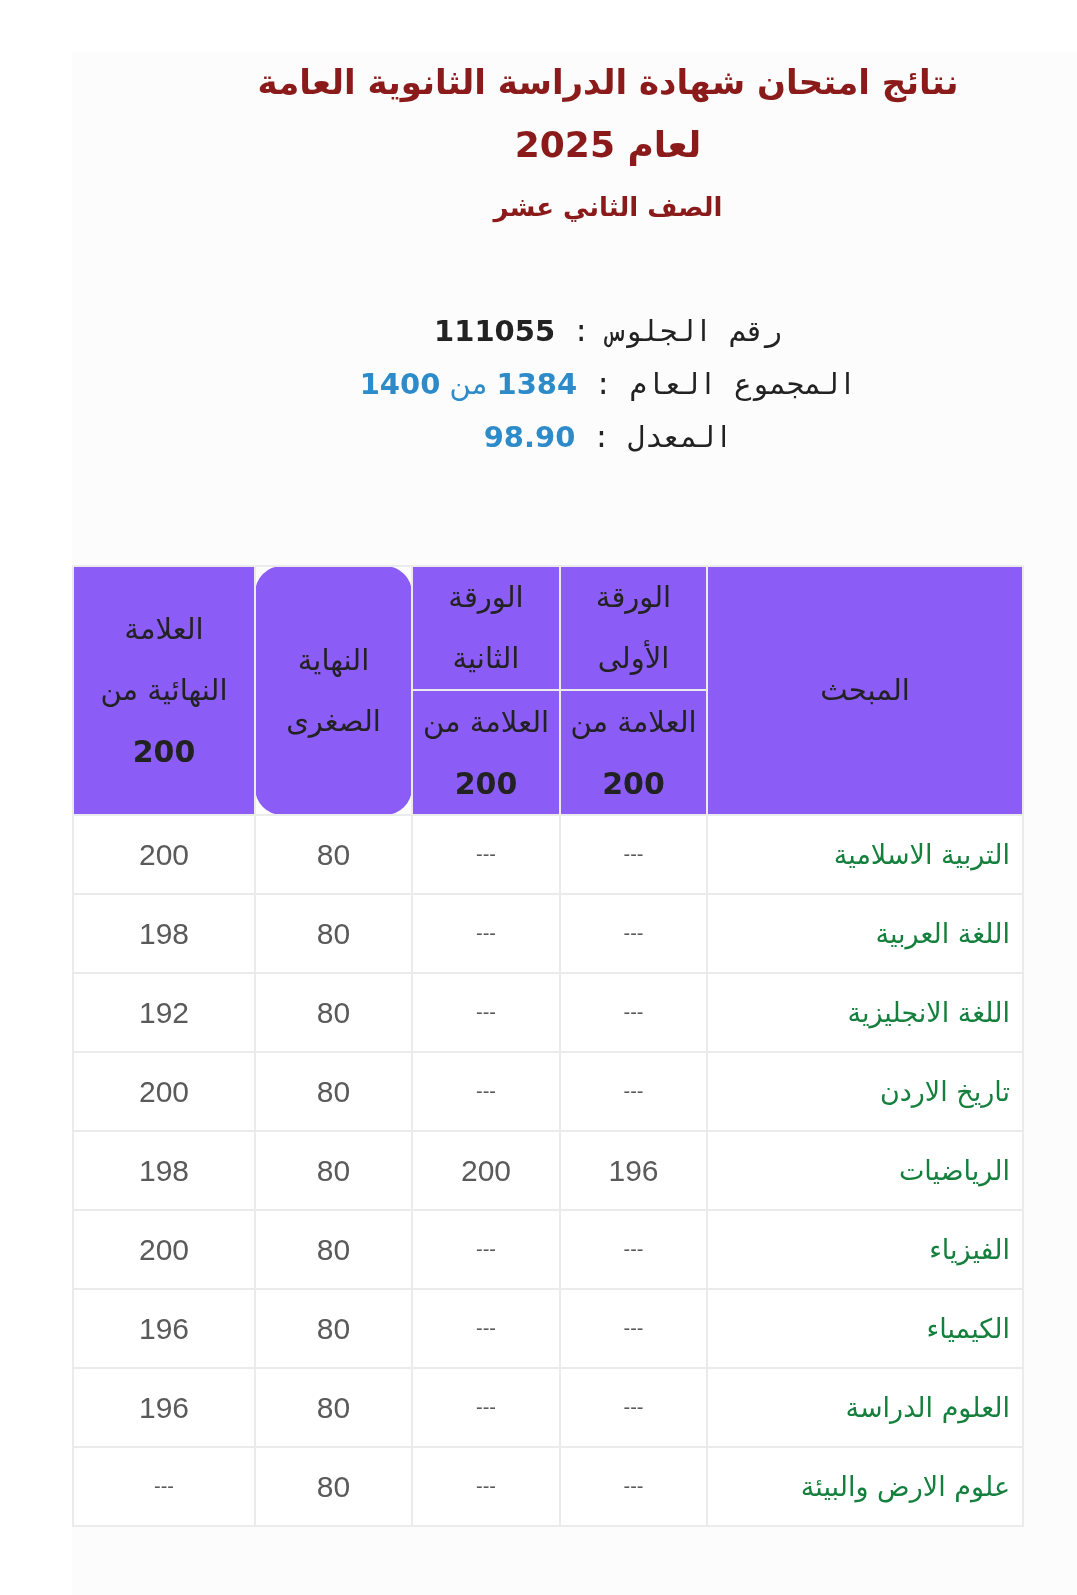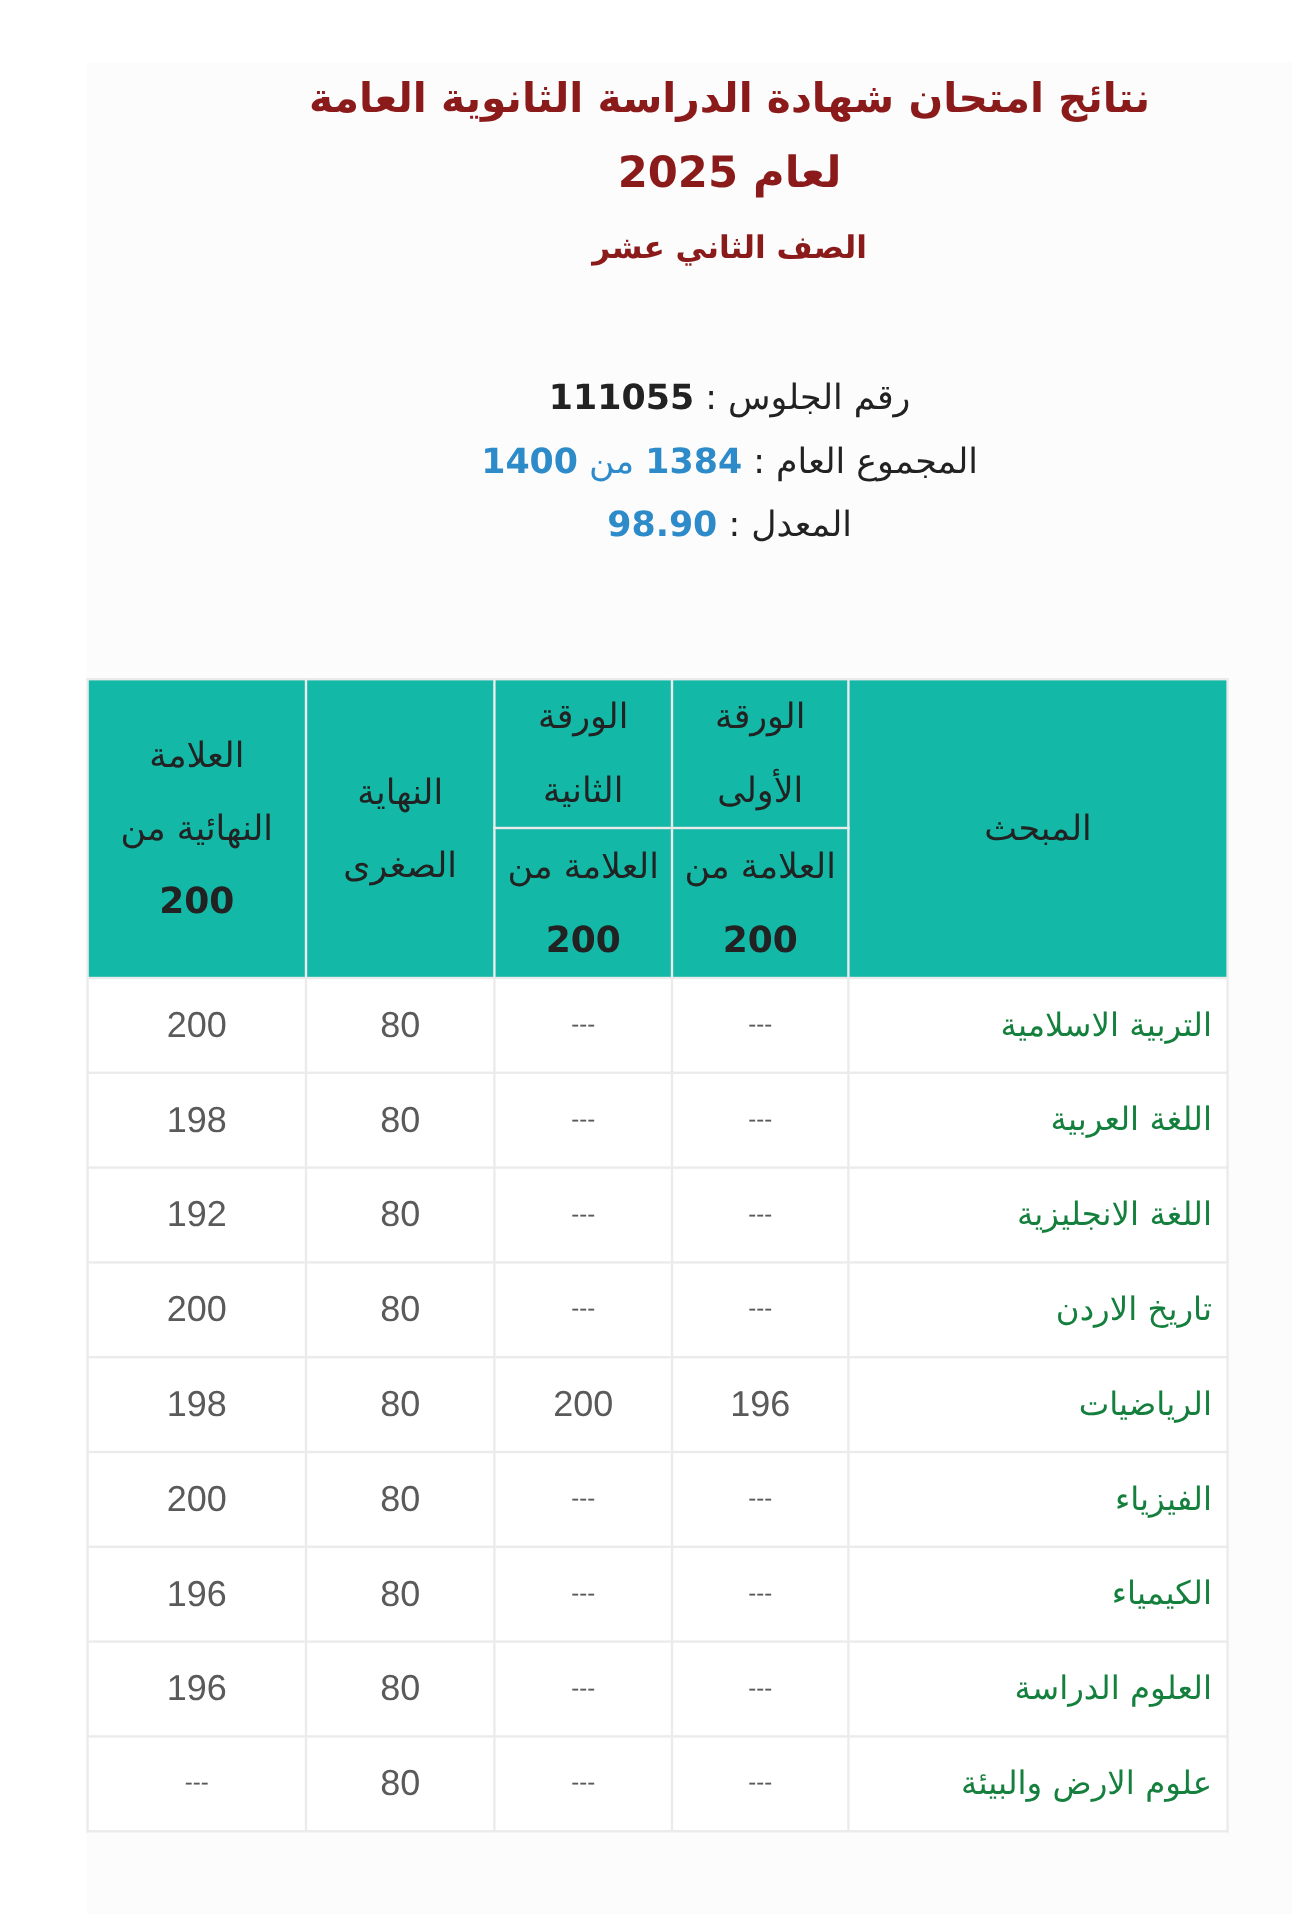--- a/index.html
+++ b/index.html
@@ -59,21 +59,21 @@
       top: 254px;
       text-align: center;
       color: #222222;
       font-size: 29px;
     }
     .info .line {
       height: 53px;
       line-height: 50px;
       white-space: nowrap;
     }
-    .info .label { font-weight: normal; }
+    .info .label { font-weight: normal; font-family: Liberation Mono, monospace; }
     .info .val { font-weight: bold; }
     .info .blue { color: #2e8bc9; }
     .info .blue-bold { color: #2e8bc9; font-weight: bold; text-align: center; }
 
     table.results {
       position: absolute;
       top: 513px;
       left: 0;
       width: 950px;
       border-collapse: collapse;
@@ -81,21 +81,21 @@
       table-layout: fixed;
       color: #555555;
     }
     table.results th, table.results td {
       border: 2px solid #ebebeb;
       text-align: center;
       vertical-align: middle;
       padding: 0;
     }
     table.results thead th {
-      background: #14b8a6;
+      background: #8b5cf6;
       color: #222222;
       font-weight: normal;
       font-size: 29px;
       line-height: 61px;
     }
     table.results thead th .num {
       font-weight: bold;
       font-size: 30px;
     }
     table.results tbody td {
@@ -152,21 +152,21 @@
       <col class="c-p1">
       <col class="c-p2">
       <col class="c-min">
       <col class="c-final">
     </colgroup>
     <thead>
       <tr>
         <th rowspan="2" style="height:245px;">المبحث</th>
         <th style="height:120px; padding: 0 8px;">الورقة الأولى</th>
         <th style="height:120px; padding: 0 8px;">الورقة الثانية</th>
-        <th rowspan="2" style="padding: 0 8px;">النهاية الصغرى</th>
+        <th rowspan="2" style="padding: 0 8px; border-radius: 27px;">النهاية الصغرى</th>
         <th rowspan="2" style="padding: 0 10px;">
           <div>العلامة النهائية من</div>
           <div class="num">200</div>
         </th>
       </tr>
       <tr>
         <th style="height:123px;">
           <div style="white-space:nowrap;">العلامة من</div>
           <div class="num">200</div>
         </th>

